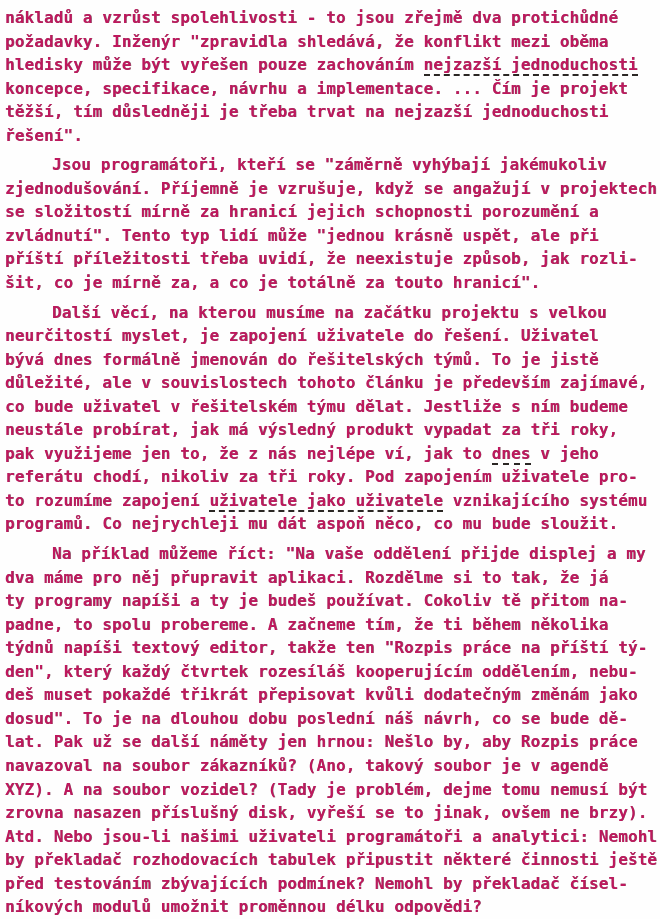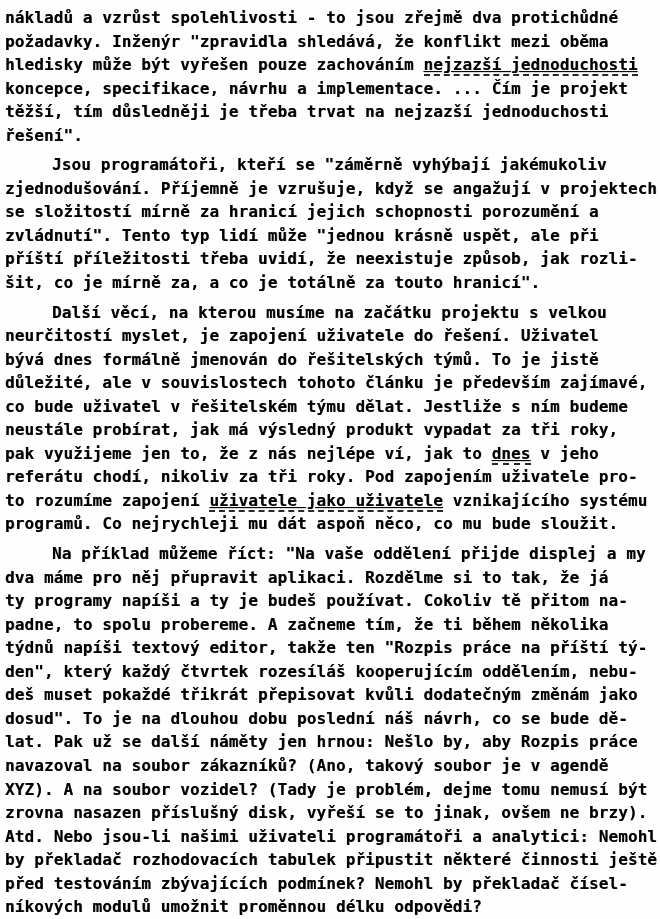--- a/index.html
+++ b/index.html
@@ -14,31 +14,30 @@
     background: #fefefe;
     overflow: hidden;
   }
   .doc {
     padding: 6px 16px 0 5px;
     font-family: "DejaVu Sans Mono", "Liberation Mono", monospace;
     font-weight: 700;
     font-size: 16px;
     line-height: 23.55px;
     letter-spacing: 0.1px;
-    color: #000000;
+    color: #be185d;
     text-shadow: 0.4px 0.3px 0.6px rgba(34,31,28,0.55);
     white-space: pre;
   }
   .para { margin: 0; }
   .para + .para { margin-top: 6px; }
   .para.indent > .line:first-child { padding-left: 47px; }
   .line { height: 23.55px; }
   .u {
     border-bottom: 2px dashed #2b2724;
-    text-decoration: underline;
   }
 </style>
 </head>
 <body>
 
 <div class="page">
   <div class="doc" id="doc"><div class="para"><div class="line"><span>nákladů a vzrůst spolehlivosti - to jsou zřejmě dva protichůdné</span></div><div class="line"><span>požadavky. Inženýr "zpravidla shledává, že konflikt mezi oběma</span></div><div class="line"><span>hledisky může být vyřešen pouze zachováním </span><span class="u">nejzazší jednoduchosti</span></div><div class="line"><span>koncepce, specifikace, návrhu a implementace. ... Čím je projekt</span></div><div class="line"><span>těžší, tím důsledněji je třeba trvat na nejzazší jednoduchosti</span></div><div class="line"><span>řešení".</span></div></div><div class="para indent"><div class="line"><span>Jsou programátoři, kteří se "záměrně vyhýbají jakémukoliv</span></div><div class="line"><span>zjednodušování. Příjemně je vzrušuje, když se angažují v projektech</span></div><div class="line"><span>se složitostí mírně za hranicí jejich schopnosti porozumění a</span></div><div class="line"><span>zvládnutí". Tento typ lidí může "jednou krásně uspět, ale při</span></div><div class="line"><span>příští příležitosti třeba uvidí, že neexistuje způsob, jak rozli-</span></div><div class="line"><span>šit, co je mírně za, a co je totálně za touto hranicí".</span></div></div><div class="para indent"><div class="line"><span>Další věcí, na kterou musíme na začátku projektu s velkou</span></div><div class="line"><span>neurčitostí myslet, je zapojení uživatele do řešení. Uživatel</span></div><div class="line"><span>bývá dnes formálně jmenován do řešitelských týmů. To je jistě</span></div><div class="line"><span>důležité, ale v souvislostech tohoto článku je především zajímavé,</span></div><div class="line"><span>co bude uživatel v řešitelském týmu dělat. Jestliže s ním budeme</span></div><div class="line"><span>neustále probírat, jak má výsledný produkt vypadat za tři roky,</span></div><div class="line"><span>pak využijeme jen to, že z nás nejlépe ví, jak to </span><span class="u">dnes</span><span> v jeho</span></div><div class="line"><span>referátu chodí, nikoliv za tři roky. Pod zapojením uživatele pro-</span></div><div class="line"><span>to rozumíme zapojení </span><span class="u">uživatele jako uživatele</span><span> vznikajícího systému</span></div><div class="line"><span>programů. Co nejrychleji mu dát aspoň něco, co mu bude sloužit.</span></div></div><div class="para indent"><div class="line"><span>Na příklad můžeme říct: "Na vaše oddělení přijde displej a my</span></div><div class="line"><span>dva máme pro něj přupravit aplikaci. Rozdělme si to tak, že já</span></div><div class="line"><span>ty programy napíši a ty je budeš používat. Cokoliv tě přitom na-</span></div><div class="line"><span>padne, to spolu probereme. A začneme tím, že ti během několika</span></div><div class="line"><span>týdnů napíši textový editor, takže ten "Rozpis práce na příští tý-</span></div><div class="line"><span>den", který každý čtvrtek rozesíláš kooperujícím oddělením, nebu-</span></div><div class="line"><span>deš muset pokaždé třikrát přepisovat kvůli dodatečným změnám jako</span></div><div class="line"><span>dosud". To je na dlouhou dobu poslední náš návrh, co se bude dě-</span></div><div class="line"><span>lat. Pak už se další náměty jen hrnou: Nešlo by, aby Rozpis práce</span></div><div class="line"><span>navazoval na soubor zákazníků? (Ano, takový soubor je v agendě</span></div><div class="line"><span>XYZ). A na soubor vozidel? (Tady je problém, dejme tomu nemusí být</span></div><div class="line"><span>zrovna nasazen příslušný disk, vyřeší se to jinak, ovšem ne brzy).</span></div><div class="line"><span>Atd. Nebo jsou-li našimi uživateli programátoři a analytici: Nemohl</span></div><div class="line"><span>by překladač rozhodovacích tabulek připustit některé činnosti ještě</span></div><div class="line"><span>před testováním zbývajících podmínek? Nemohl by překladač čísel-</span></div><div class="line"><span>níkových modulů umožnit proměnnou délku odpovědi?</span></div></div></div>
 </div>
 
 </body></html>

